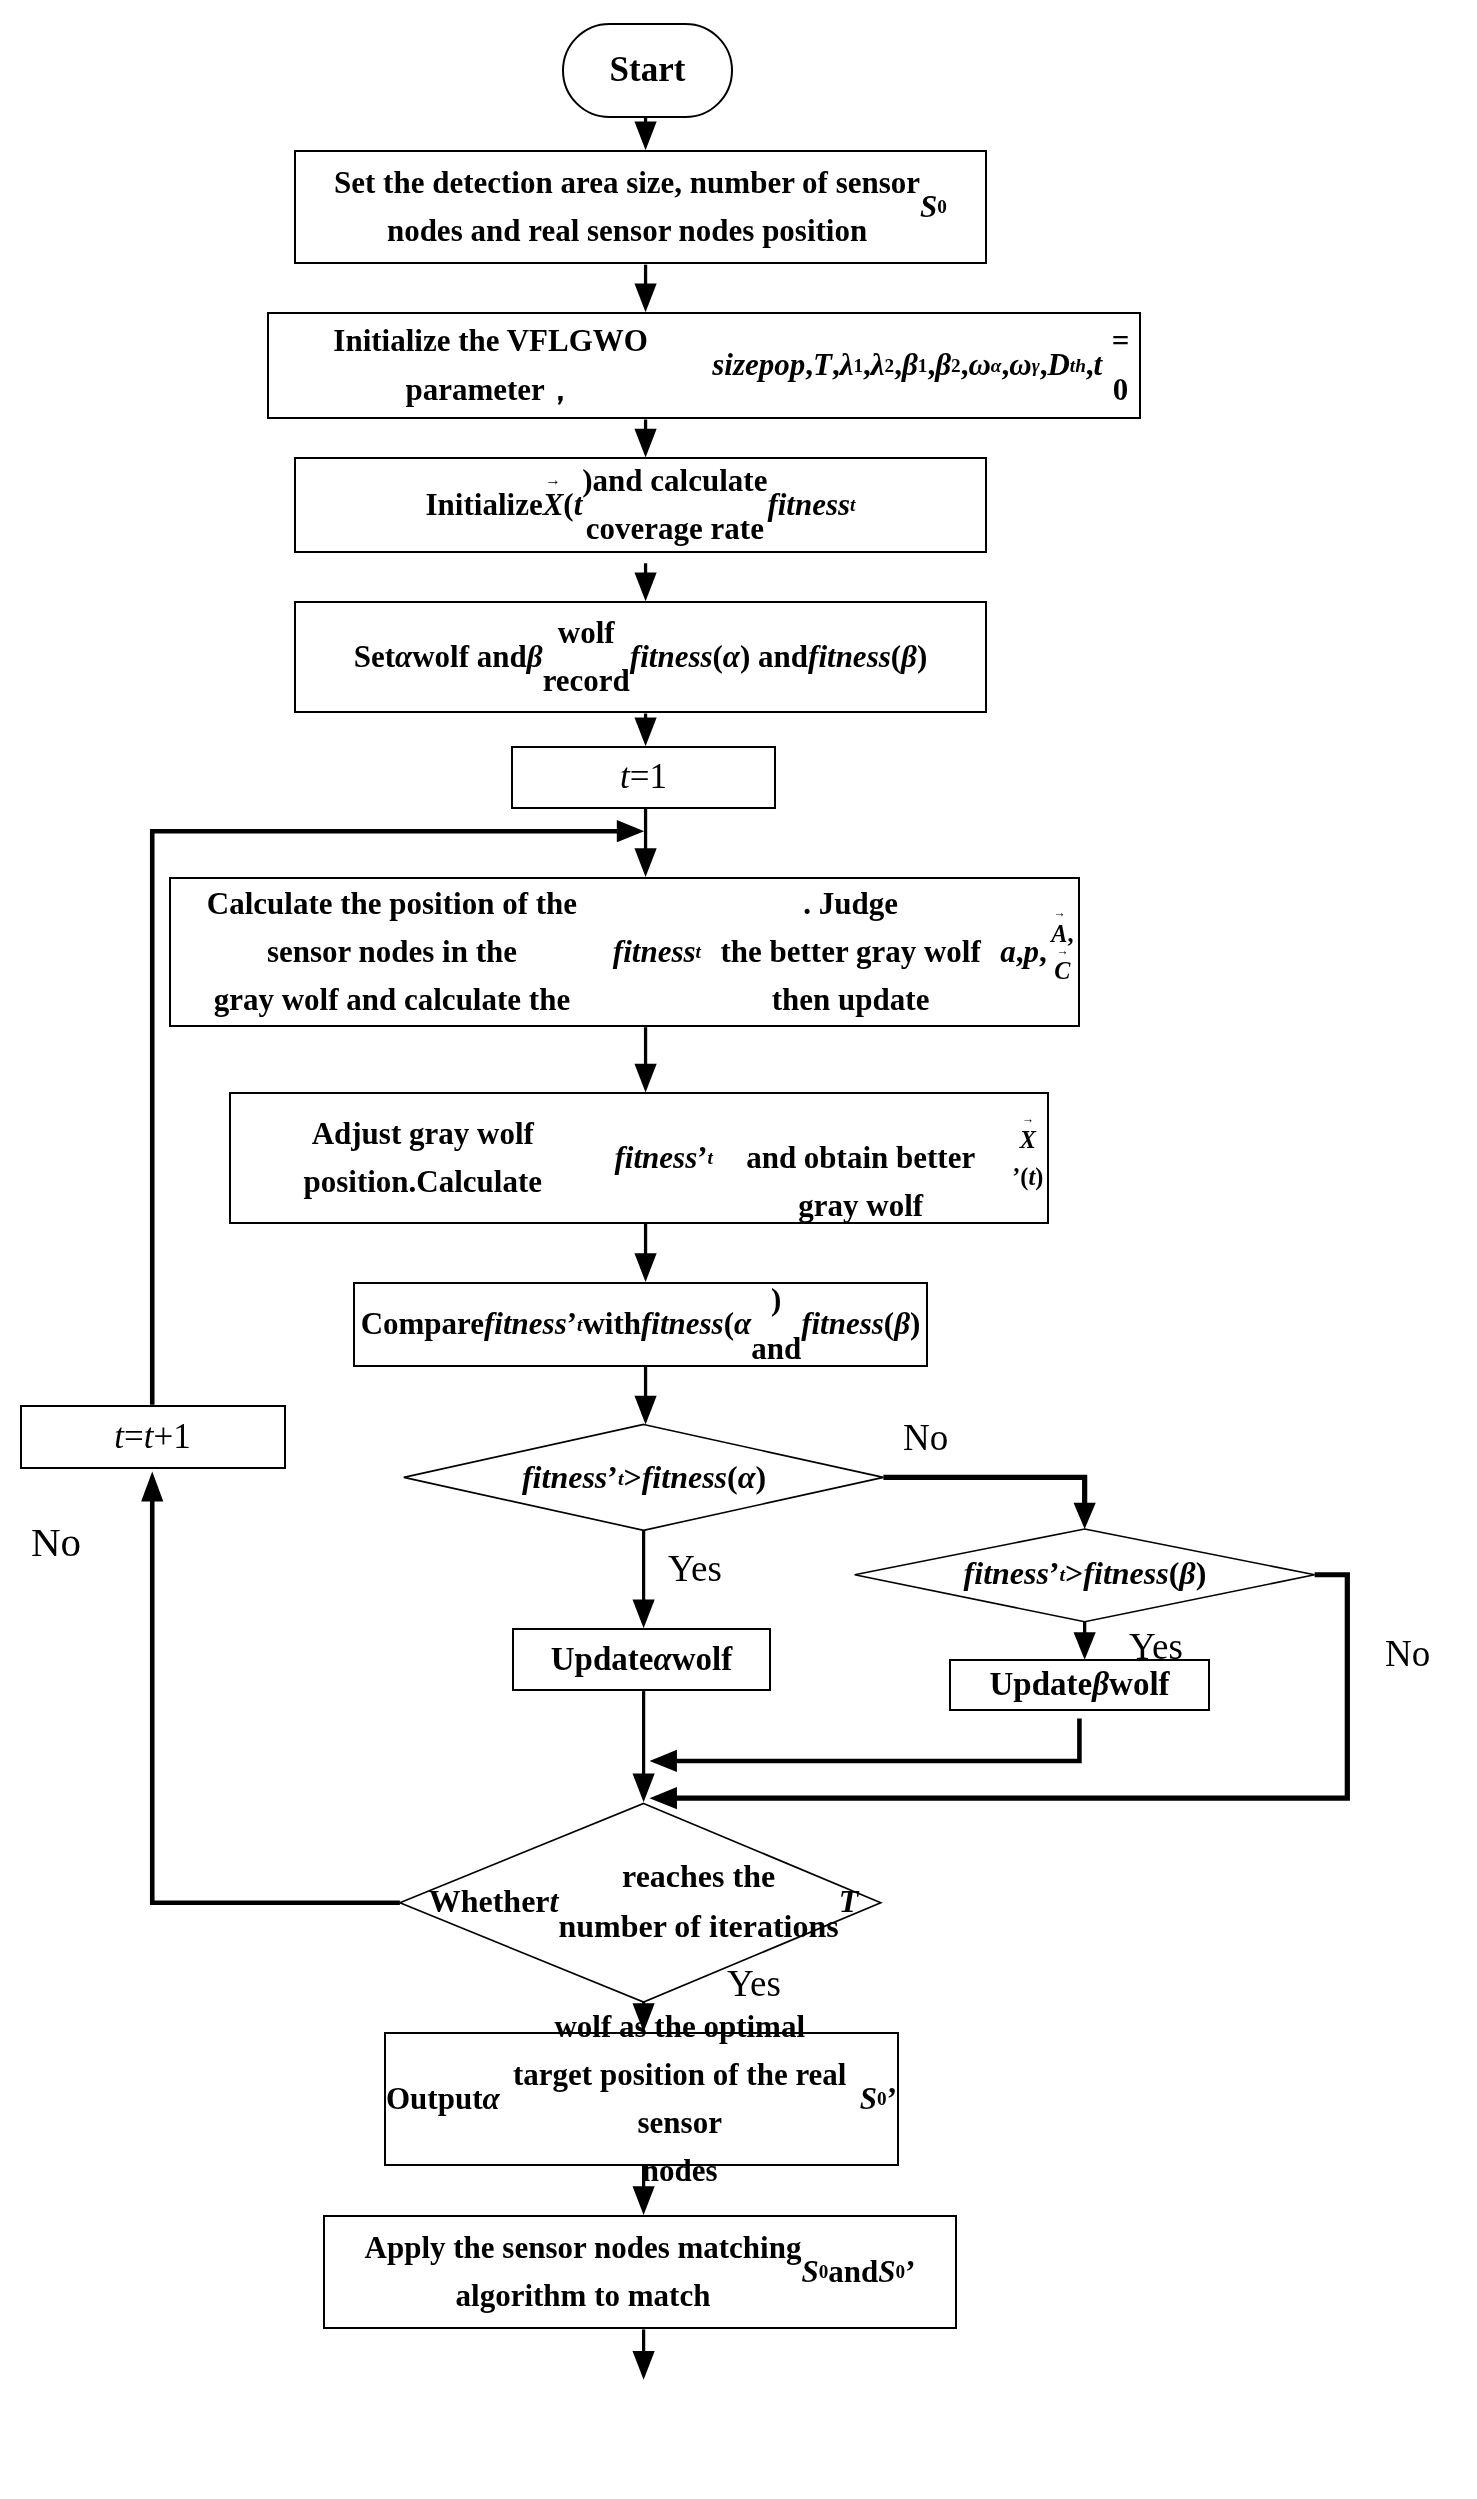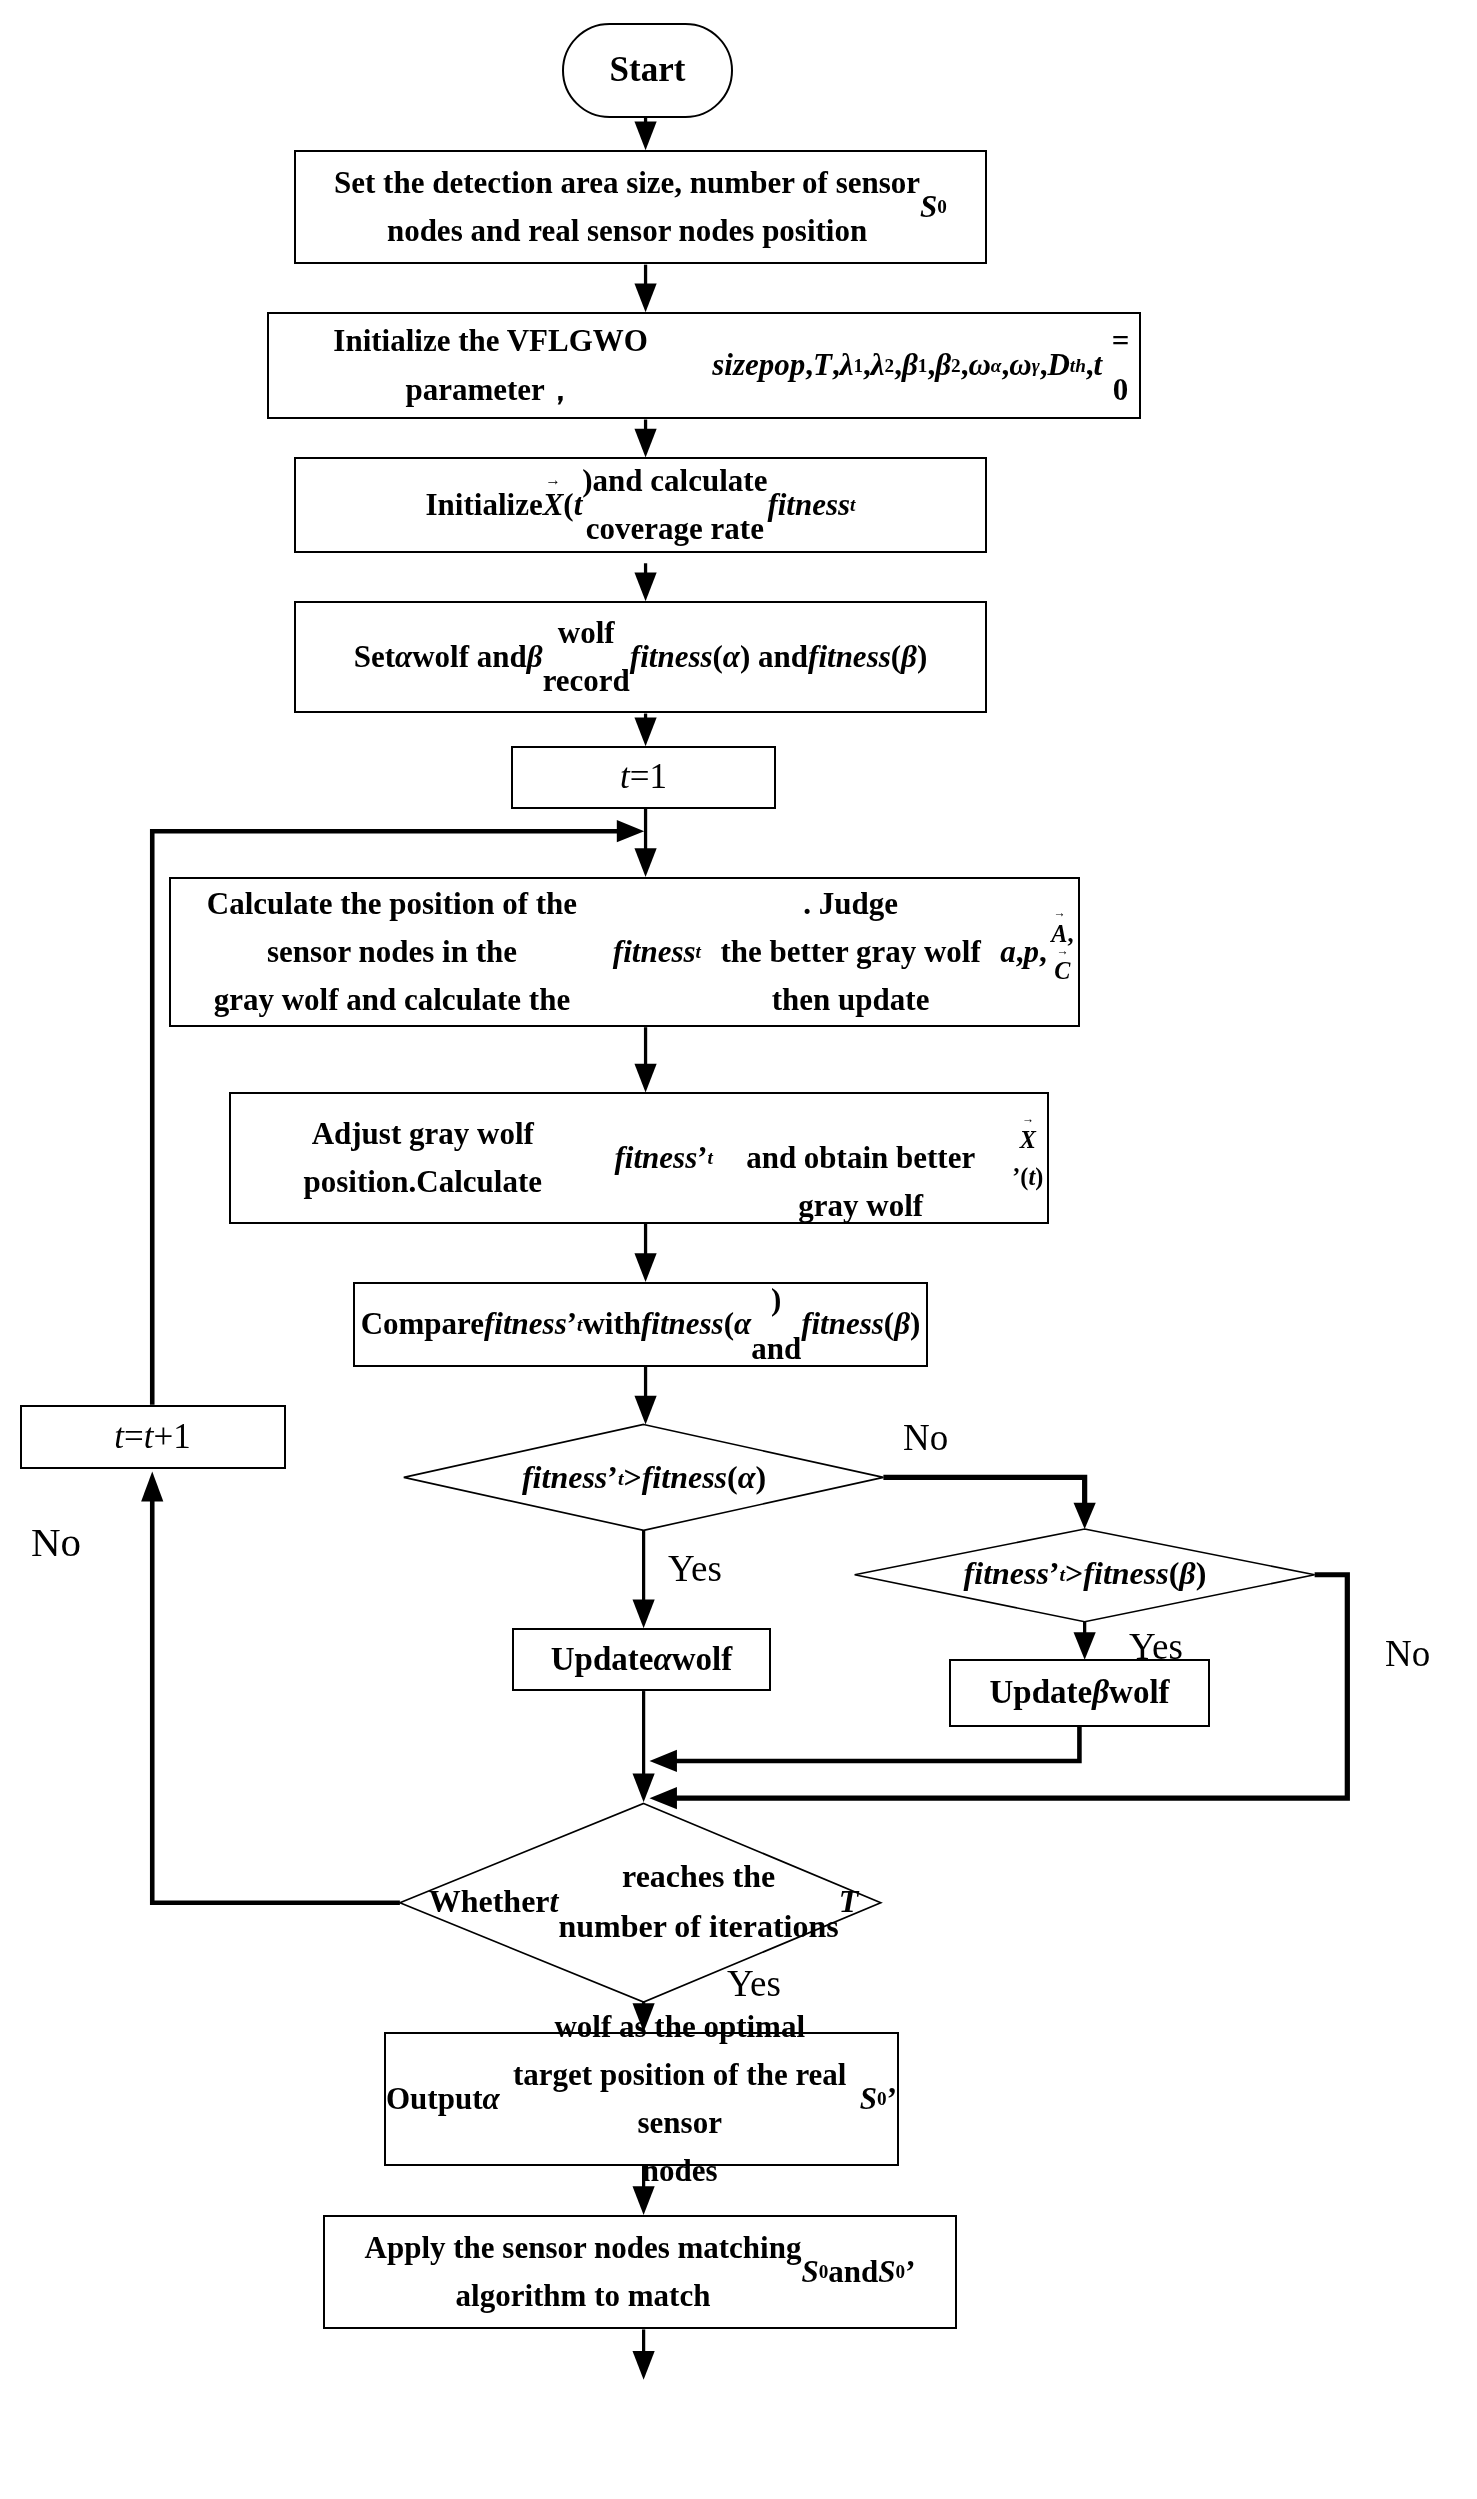--- a/index.html
+++ b/index.html
@@ -109,21 +109,21 @@
   <div class="node" style="left:353px;top:1282px;width:575px;height:85px">Compare <i>fitness</i>’<sub><i>t</i></sub> with <i>fitness</i>(<i>α</i>)<br>and <i>fitness</i>(<i>β</i>)</div>
 
   <div class="node dmnd" style="left:404px;top:1435px;width:480px;height:85px"><i>fitness</i>’<sub><i>t</i></sub>&gt;<i>fitness</i>(<i>α</i>)</div>
 
   <div class="node dmnd" style="left:855px;top:1535px;width:460px;height:78px"><i>fitness</i>’<sub><i>t</i></sub>&gt;<i>fitness</i>(<i>β</i>)</div>
 
   <div class="node dmnd" style="left:400px;top:1829px;width:487px;height:146px">Whether <i>t</i> reaches the<br>number of iterations <i>T</i></div>
 
   <div class="node small-node" style="left:512px;top:1628px;width:259px;height:63px">Update <i>α</i> wolf</div>
 
-  <div class="node small-node" style="left:949px;top:1659px;width:261px;height:68px">Update <i>β</i> wolf</div>
+  <div class="node small-node" style="left:949px;top:1659px;width:261px;height:52px">Update <i>β</i> wolf</div>
 
   <div class="node plain" style="left:19.6px;top:1405px;width:266px;height:64px"><i>t</i>= <i>t</i>+1</div>
 
   <div class="node" style="left:384px;top:2032px;width:515px;height:134px">Output <i>α</i> wolf as the optimal<br>target position of the real sensor<br>nodes <i>S</i><sub>0</sub>’</div>
 
   <div class="node" style="left:323px;top:2215px;width:634px;height:114px">Apply the sensor nodes matching<br>algorithm to match <i>S</i><sub>0</sub> and <i>S</i><sub>0</sub>’</div>
 
   <div class="lbl" style="left:668px;top:1550px">Yes</div>
   <div class="lbl" style="left:903px;top:1419px">No</div>
   <div class="lbl" style="left:1129px;top:1628px">Yes</div>

